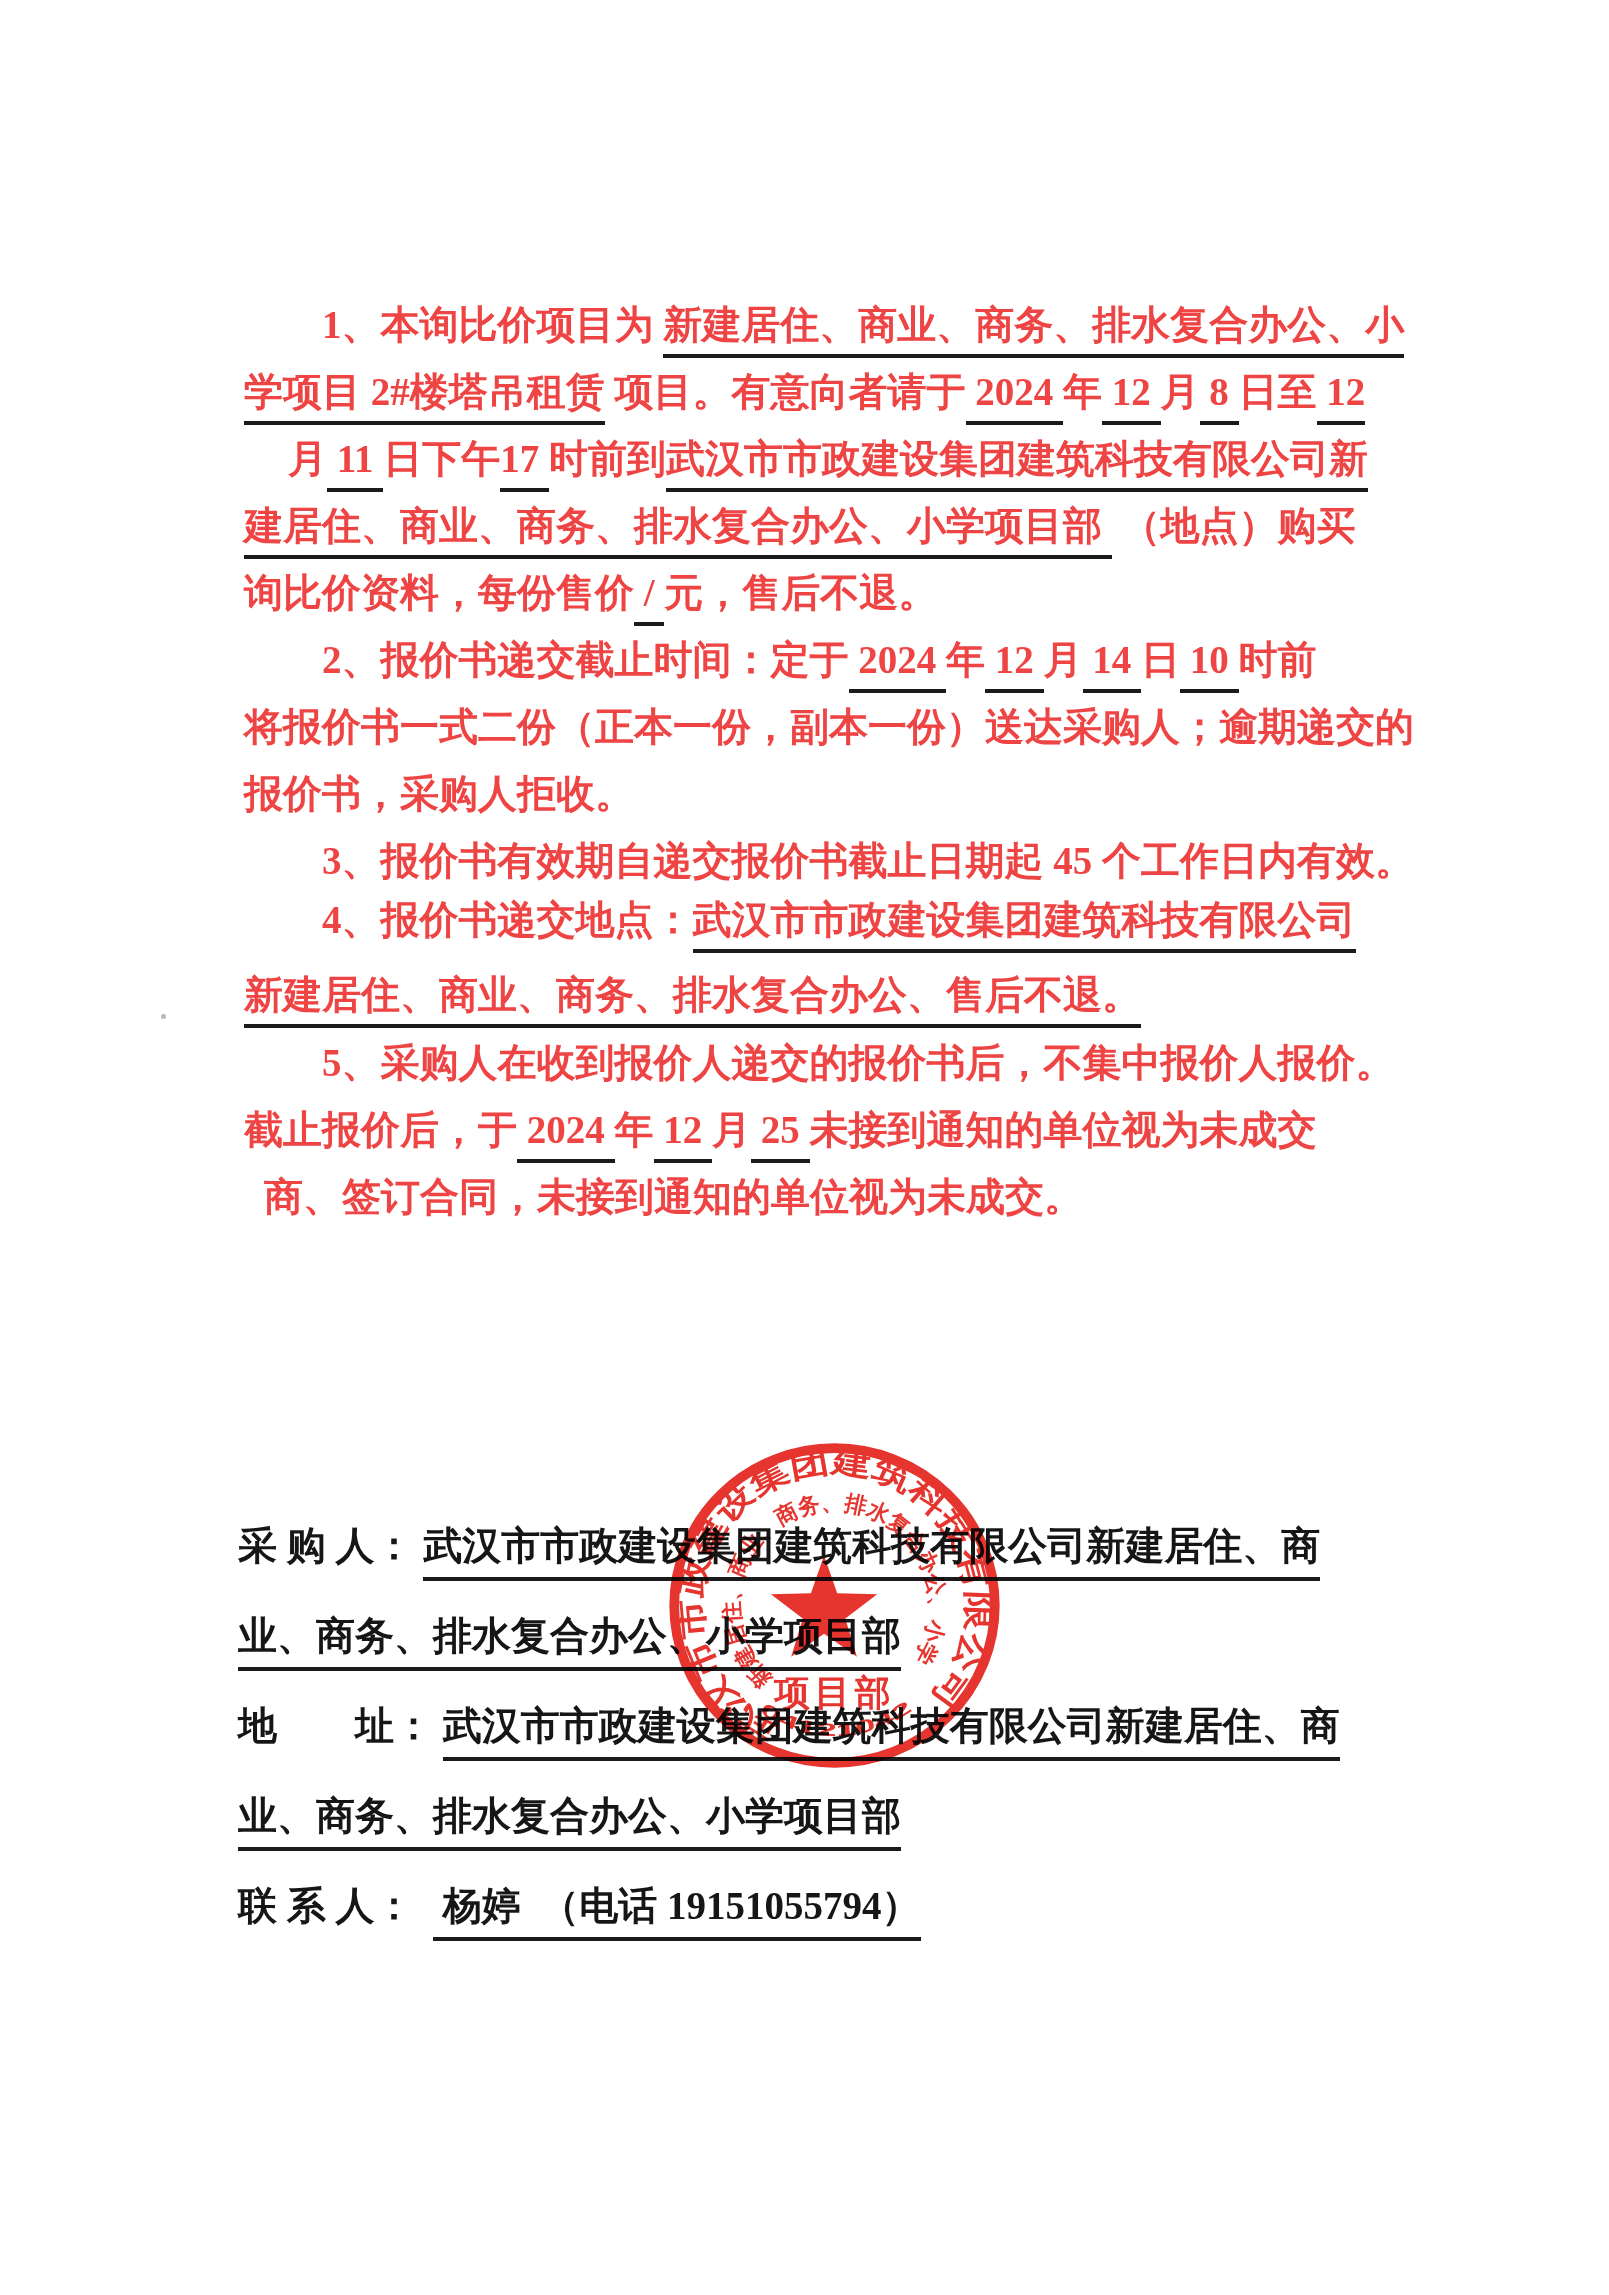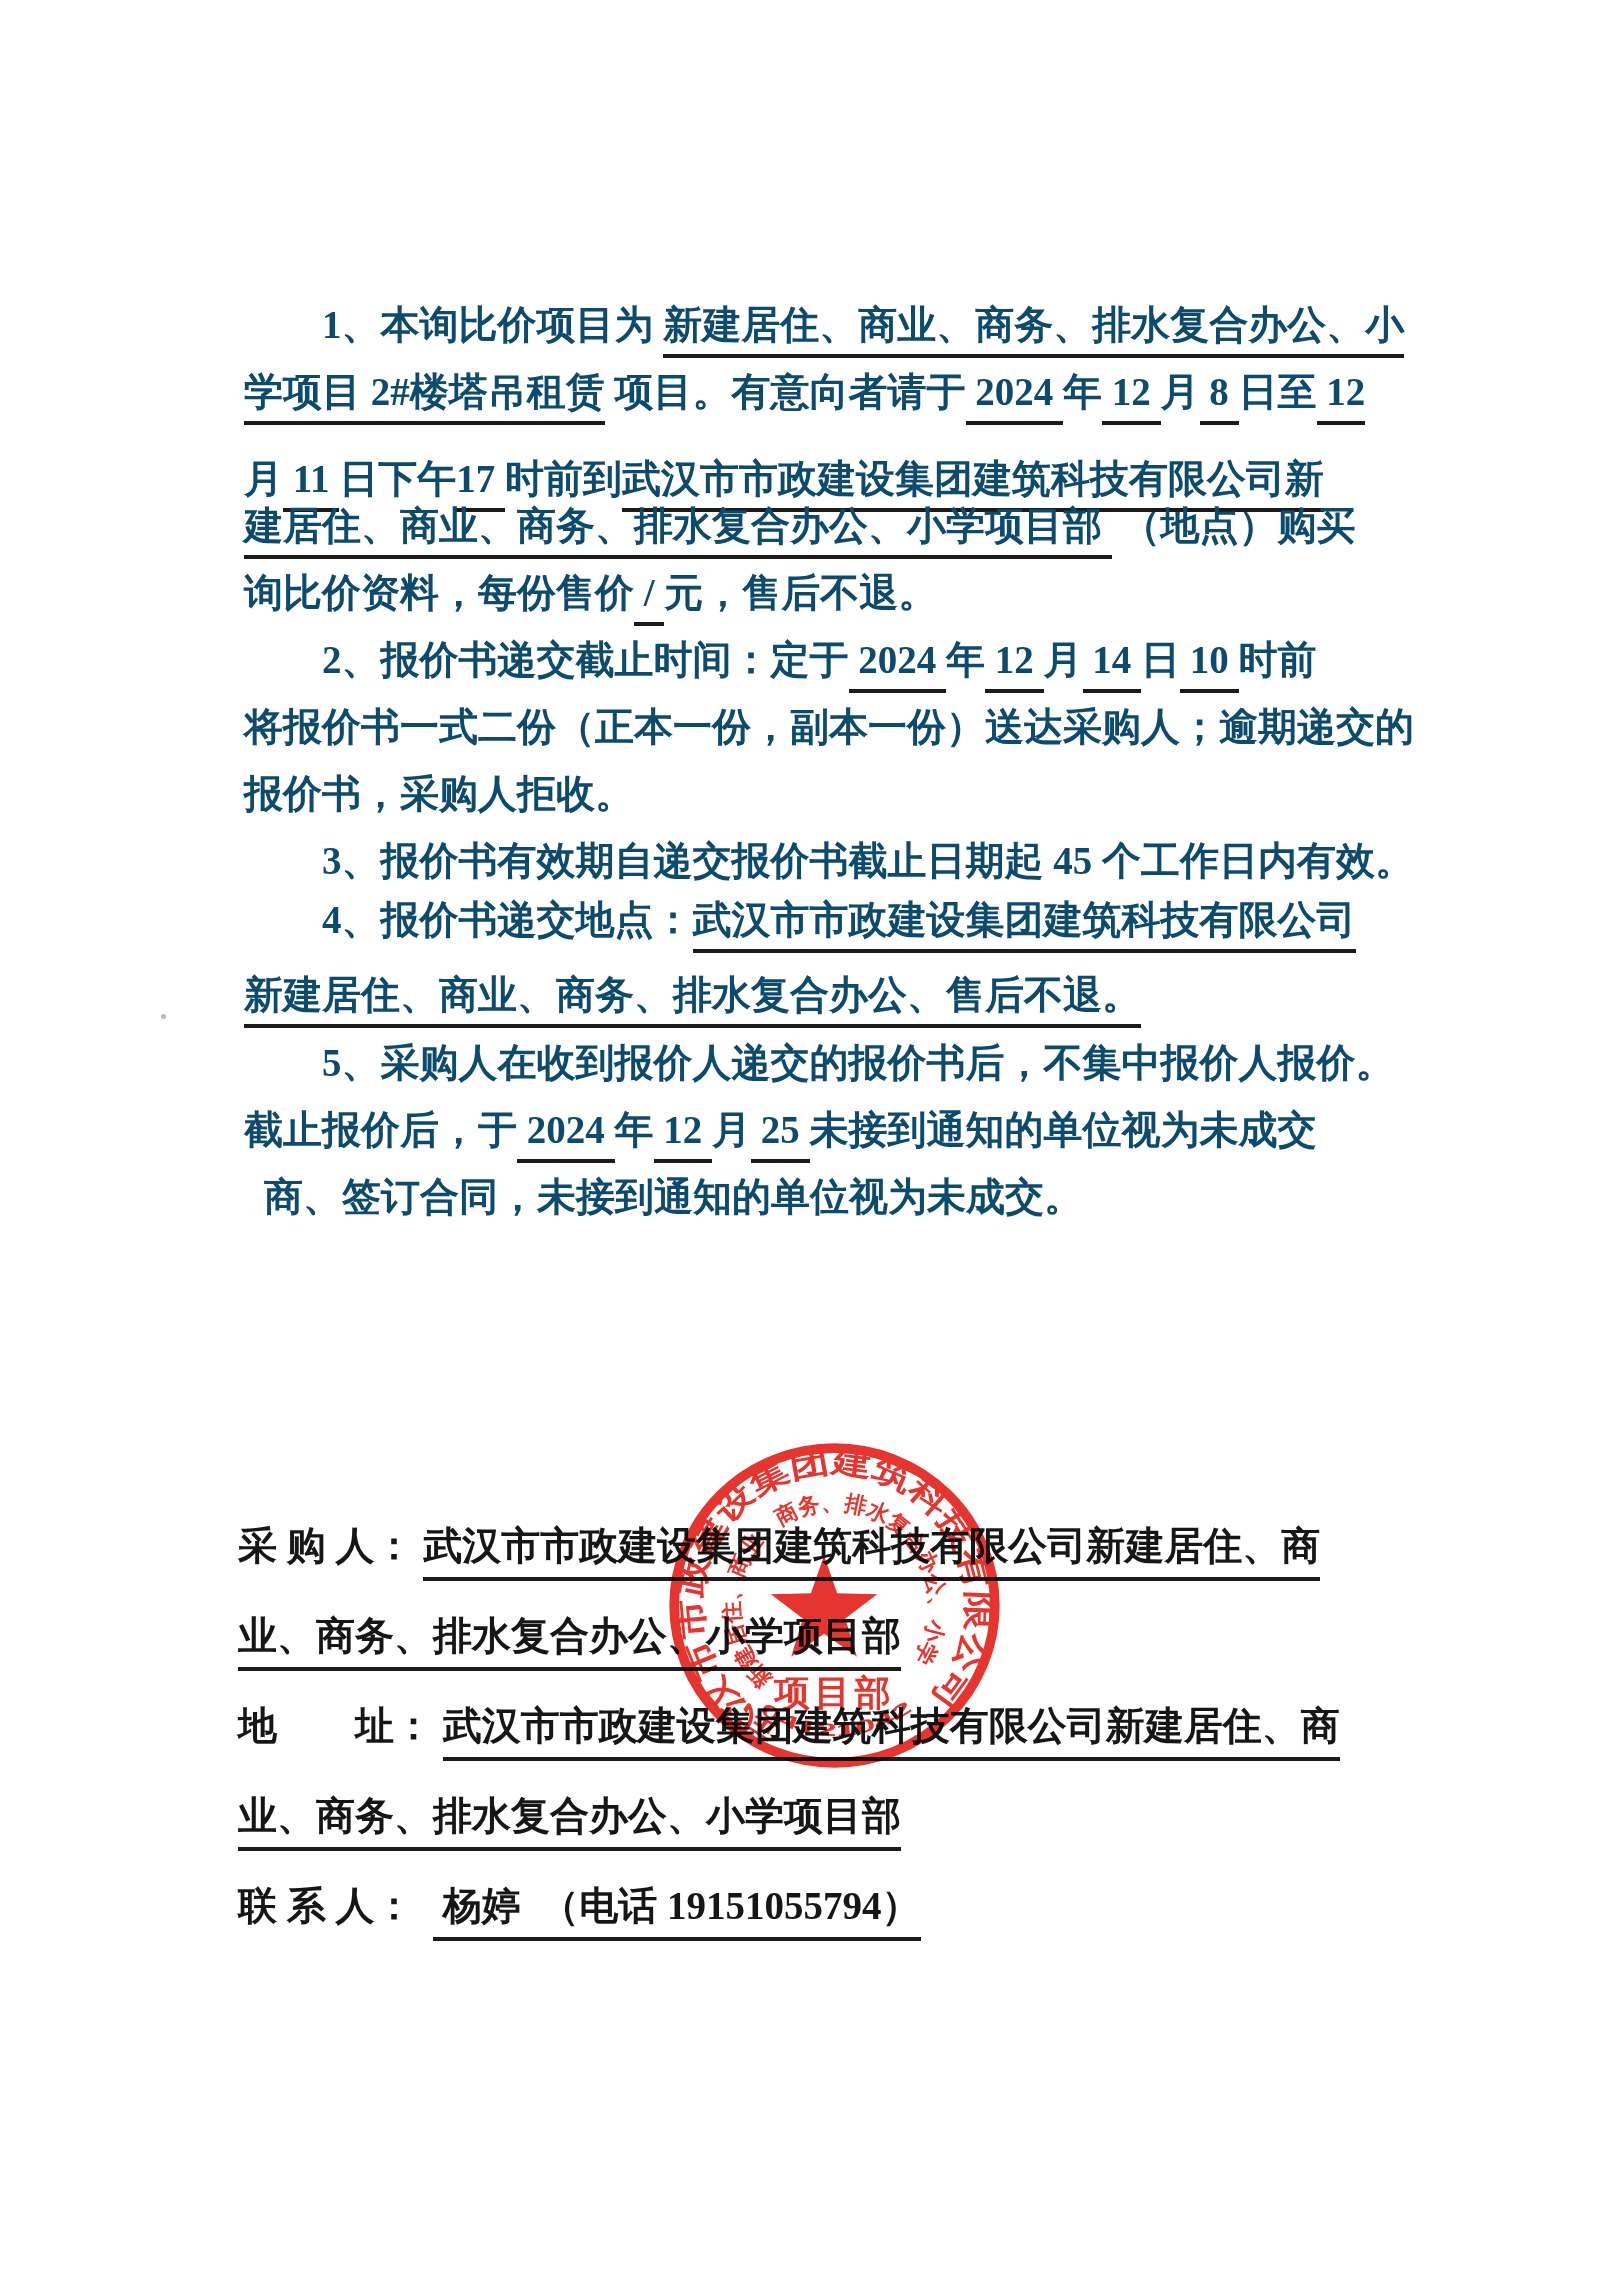--- a/index.html
+++ b/index.html
@@ -22,21 +22,21 @@
     letter-spacing:3.7px;
     color:#111;
   }
   .body-line{
     position:absolute;
     left:244px;width:1140px;height:67px;
     line-height:67px;
     font-size:39px;
     font-weight:600;
     white-space:pre;
-    color:#0c4a6e;
+    color:#ef4444;
     font-family:Liberation Serif, serif;
   }
   .footer-line{
     position:absolute;
     left:238px;width:1148px;height:91px;
     line-height:91px;
     font-size:39px;
     font-weight:600;
     white-space:pre;
     color:#161616;
@@ -71,21 +71,21 @@
 </style>
 </head>
 <body>
 
 <div class="page">
 
 
   <div id="body-container">
       <div class="body-line indent" style="top: 291px;"><span class="seg">1、本询比价项目为 </span><span class="seg u">新建居住、商业、商务、排水复合办公、小</span></div>
       <div class="body-line" style="top: 358px;"><span class="seg u">学项目 2#楼塔吊租赁</span><span class="seg"> 项目。有意向者请于</span><span class="seg u"> 2024 </span><span class="seg">年</span><span class="seg u"> 12 </span><span class="seg">月</span><span class="seg u"> 8 </span><span class="seg">日至</span><span class="seg u"> 12</span></div>
-      <div class="body-line" style="top: 445px;"><span class="seg">月</span><span class="seg u"> 11 </span><span class="seg">日下午</span><span class="seg u">17 </span><span class="seg">时前到</span><span class="seg u">武汉市市政建设集团建筑科技有限公司新</span></div>
+      <div class="body-line" style="top: 425px; margin-left: 44px;"><span class="seg">月</span><span class="seg u"> 11 </span><span class="seg">日下午</span><span class="seg u">17 </span><span class="seg">时前到</span><span class="seg u">武汉市市政建设集团建筑科技有限公司新</span></div>
       <div class="body-line" style="top: 492px;"><span class="seg u">建居住、商业、商务、排水复合办公、小学项目部 </span><span class="seg"> （地点）购买</span></div>
       <div class="body-line" style="top: 559px;"><span class="seg">询比价资料，每份售价</span><span class="seg u"> / </span><span class="seg">元，售后不退。</span></div>
       <div class="body-line indent" style="top: 626px;"><span class="seg">2、报价书递交截止时间：定于</span><span class="seg u"> 2024 </span><span class="seg">年</span><span class="seg u"> 12 </span><span class="seg">月</span><span class="seg u"> 14 </span><span class="seg">日</span><span class="seg u"> 10 </span><span class="seg">时前</span></div>
       <div class="body-line" style="top: 693px;"><span class="seg">将报价书一式二份（正本一份，副本一份）送达采购人；逾期递交的</span></div>
       <div class="body-line" style="top: 760px;"><span class="seg">报价书，采购人拒收。</span></div>
       <div class="body-line indent" style="top: 827px;"><span class="seg">3、报价书有效期自递交报价书截止日期起 45 个工作日内有效。</span></div>
       <div class="body-line indent" style="top: 886px;"><span class="seg">4、报价书递交地点：</span><span class="seg u">武汉市市政建设集团建筑科技有限公司</span></div>
       <div class="body-line" style="top: 961px;"><span class="seg u">新建居住、商业、商务、排水复合办公、售后不退。</span></div>
       <div class="body-line indent" style="top: 1029px;"><span class="seg">5、采购人在收到报价人递交的报价书后，不集中报价人报价。</span></div>
       <div class="body-line" style="top: 1096px;"><span class="seg">截止报价后，于</span><span class="seg u"> 2024 </span><span class="seg">年</span><span class="seg u"> 12 </span><span class="seg">月</span><span class="seg u"> 25 </span><span class="seg">未接到通知的单位视为未成交</span></div>

